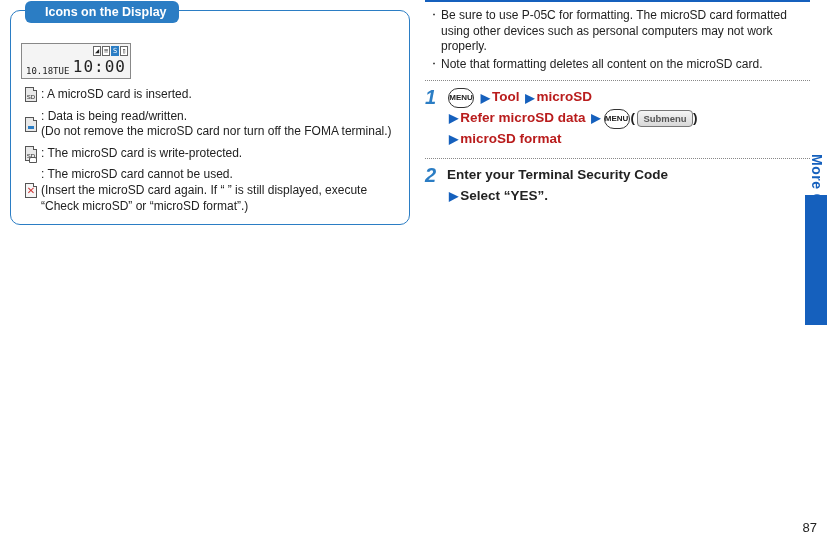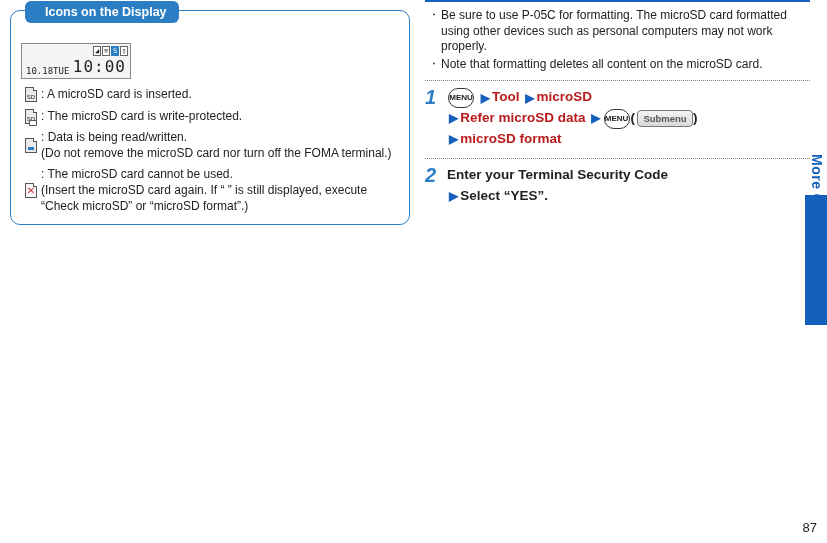--- a/index.html
+++ b/index.html
@@ -61,36 +61,36 @@
       <div class="icon-cell">
           <div class="sd-icon"><span class="clip"></span>SD</div>
         </div>
       <div class="desc">
         <span class="lead">: A microSD card is inserted.</span>
       </div>
     </div>
 
     <div class="icon-row">
       <div class="icon-cell">
-          <div class="sd-icon lock"><span class="clip"></span>SD</div>
-        </div>
-      <div class="desc">
-        <span class="lead">: The microSD card is write-protected.</span>
-      </div>
-    </div>
-
-    <div class="icon-row">
-      <div class="icon-cell">
           <div class="sd-icon blink">
             <span class="clip"></span>
           </div>
         </div>
       <div class="desc">
         <div class="lead">: Data is being read/written.</div>
         <div class="sub">(Do not remove the microSD card nor turn off the FOMA terminal.)</div>
+      </div>
+    </div>
+
+    <div class="icon-row">
+      <div class="icon-cell">
+          <div class="sd-icon lock"><span class="clip"></span>SD</div>
+        </div>
+      <div class="desc">
+        <span class="lead">: The microSD card is write-protected.</span>
       </div>
     </div>
 
     <div class="icon-row">
       <div class="icon-cell">
           <div class="sd-icon x">
             <span class="clip"></span>
           </div>
         </div>
       <div class="desc">

